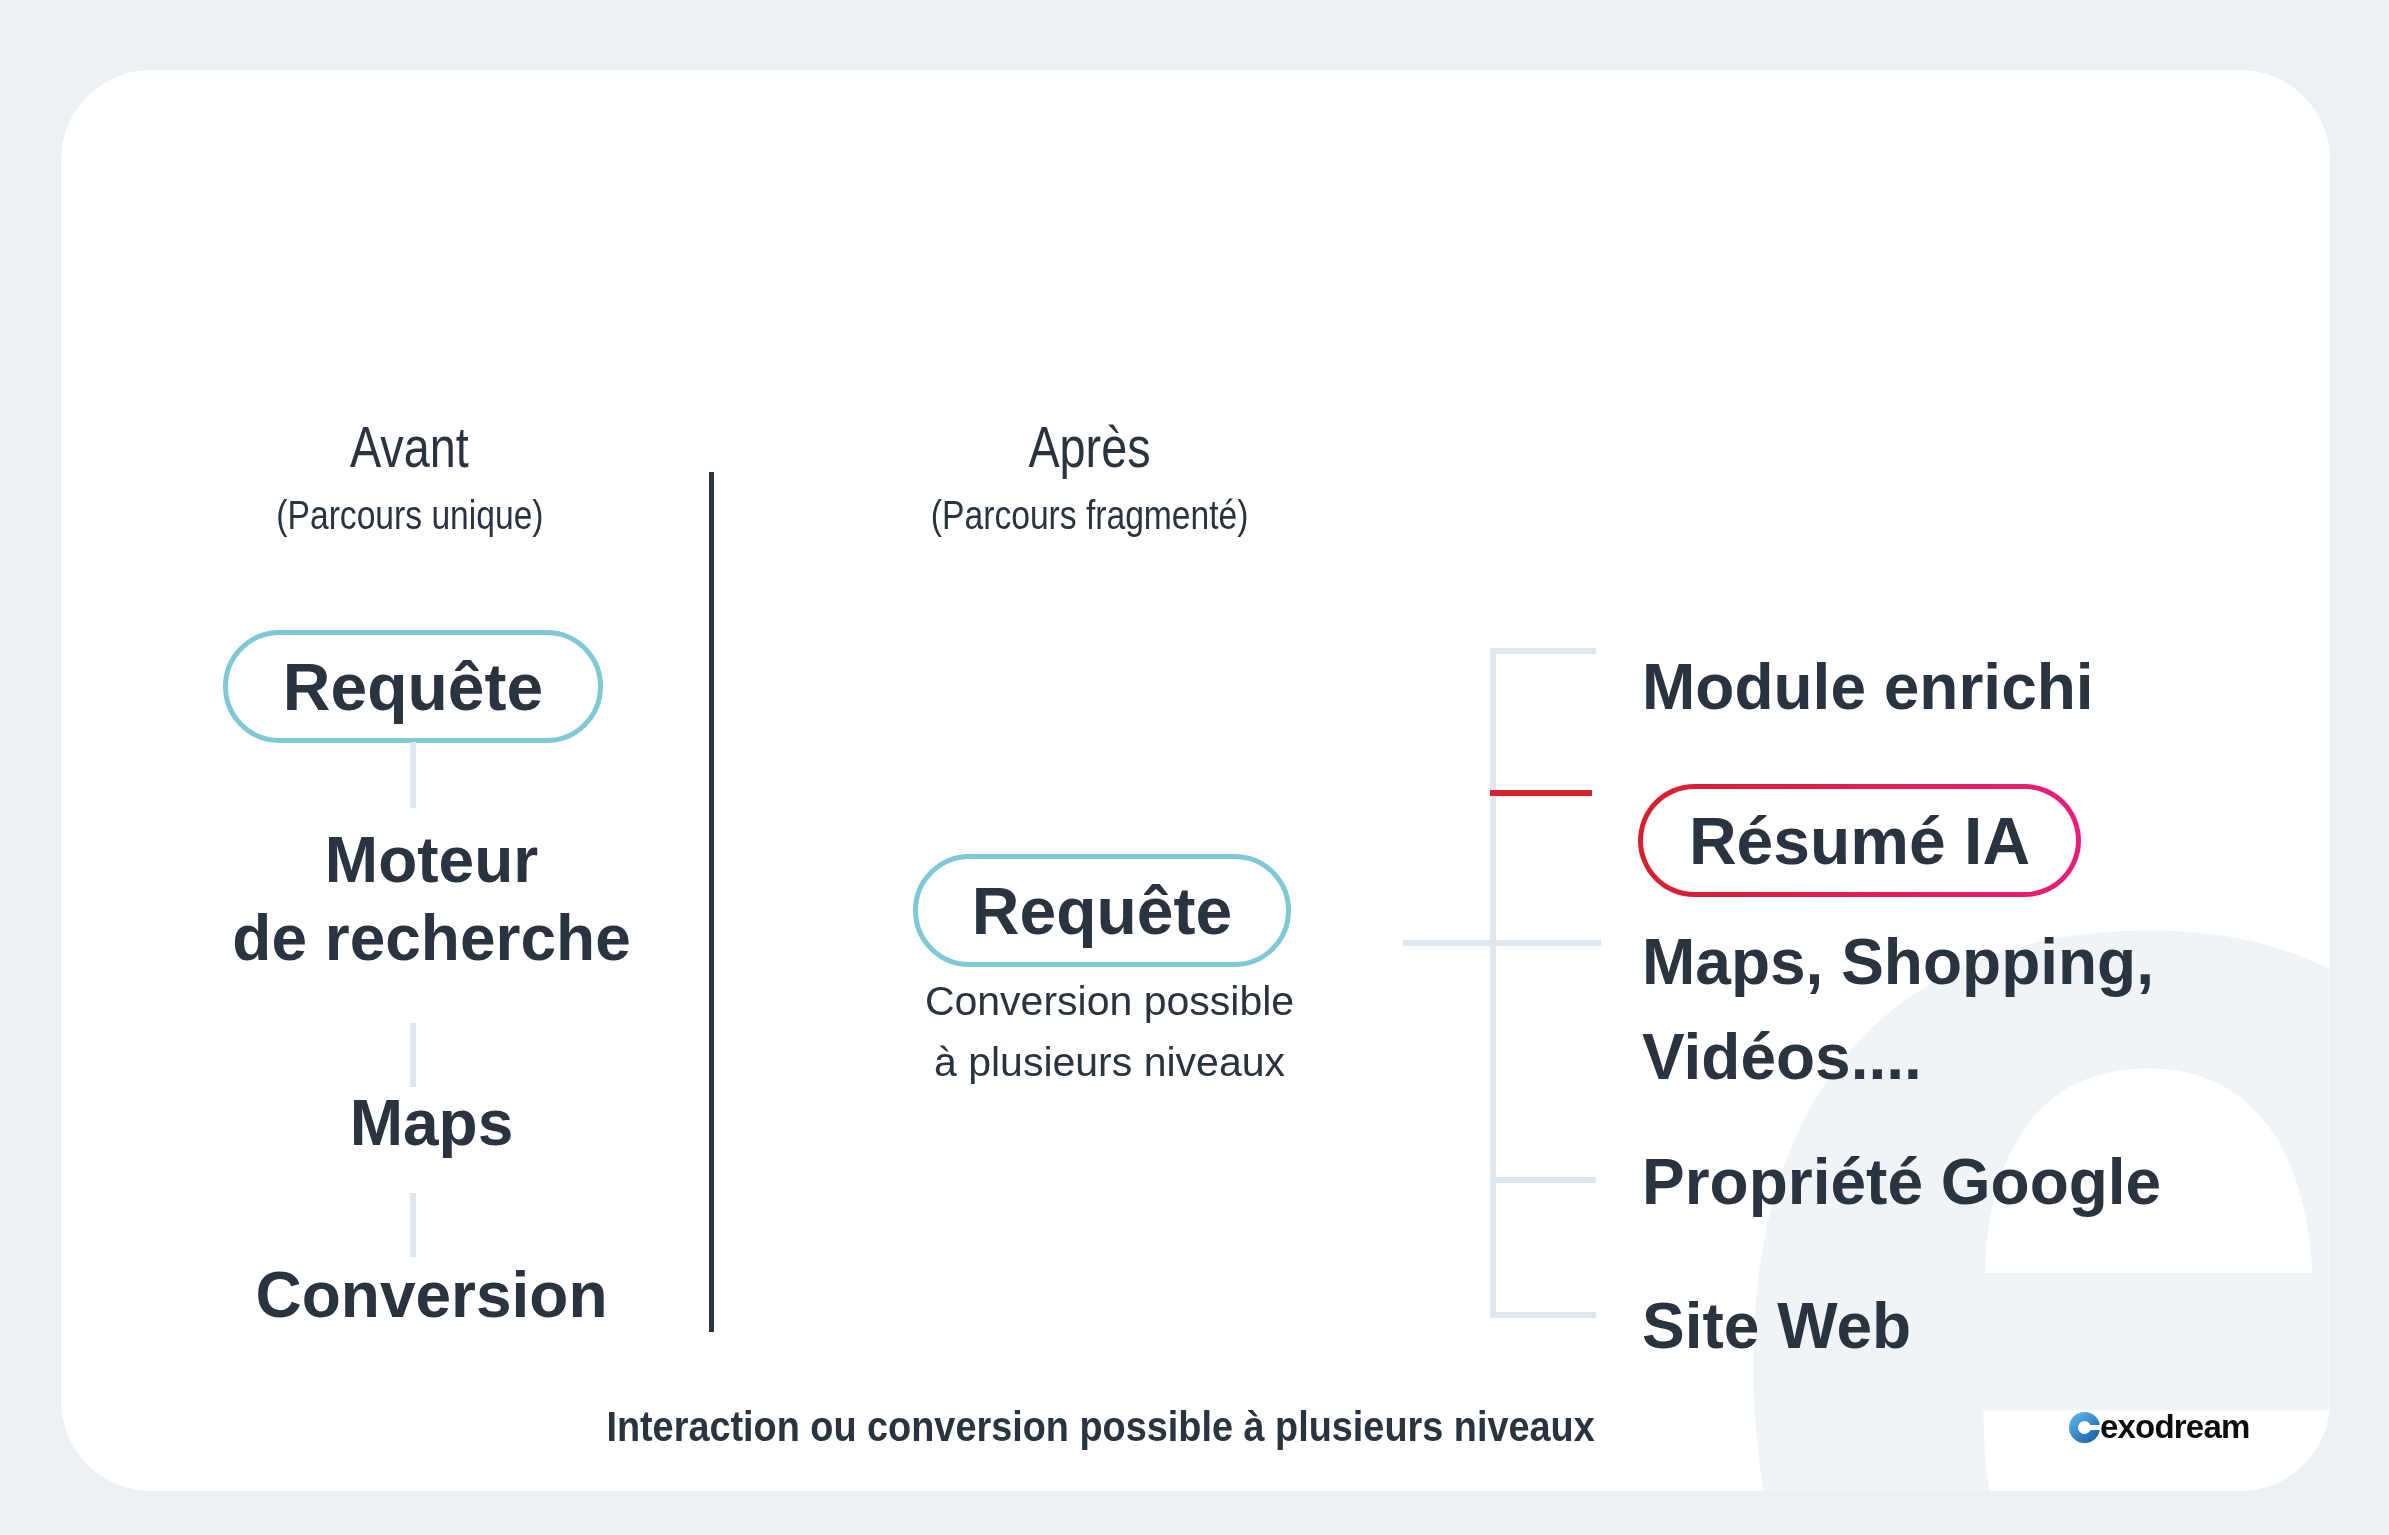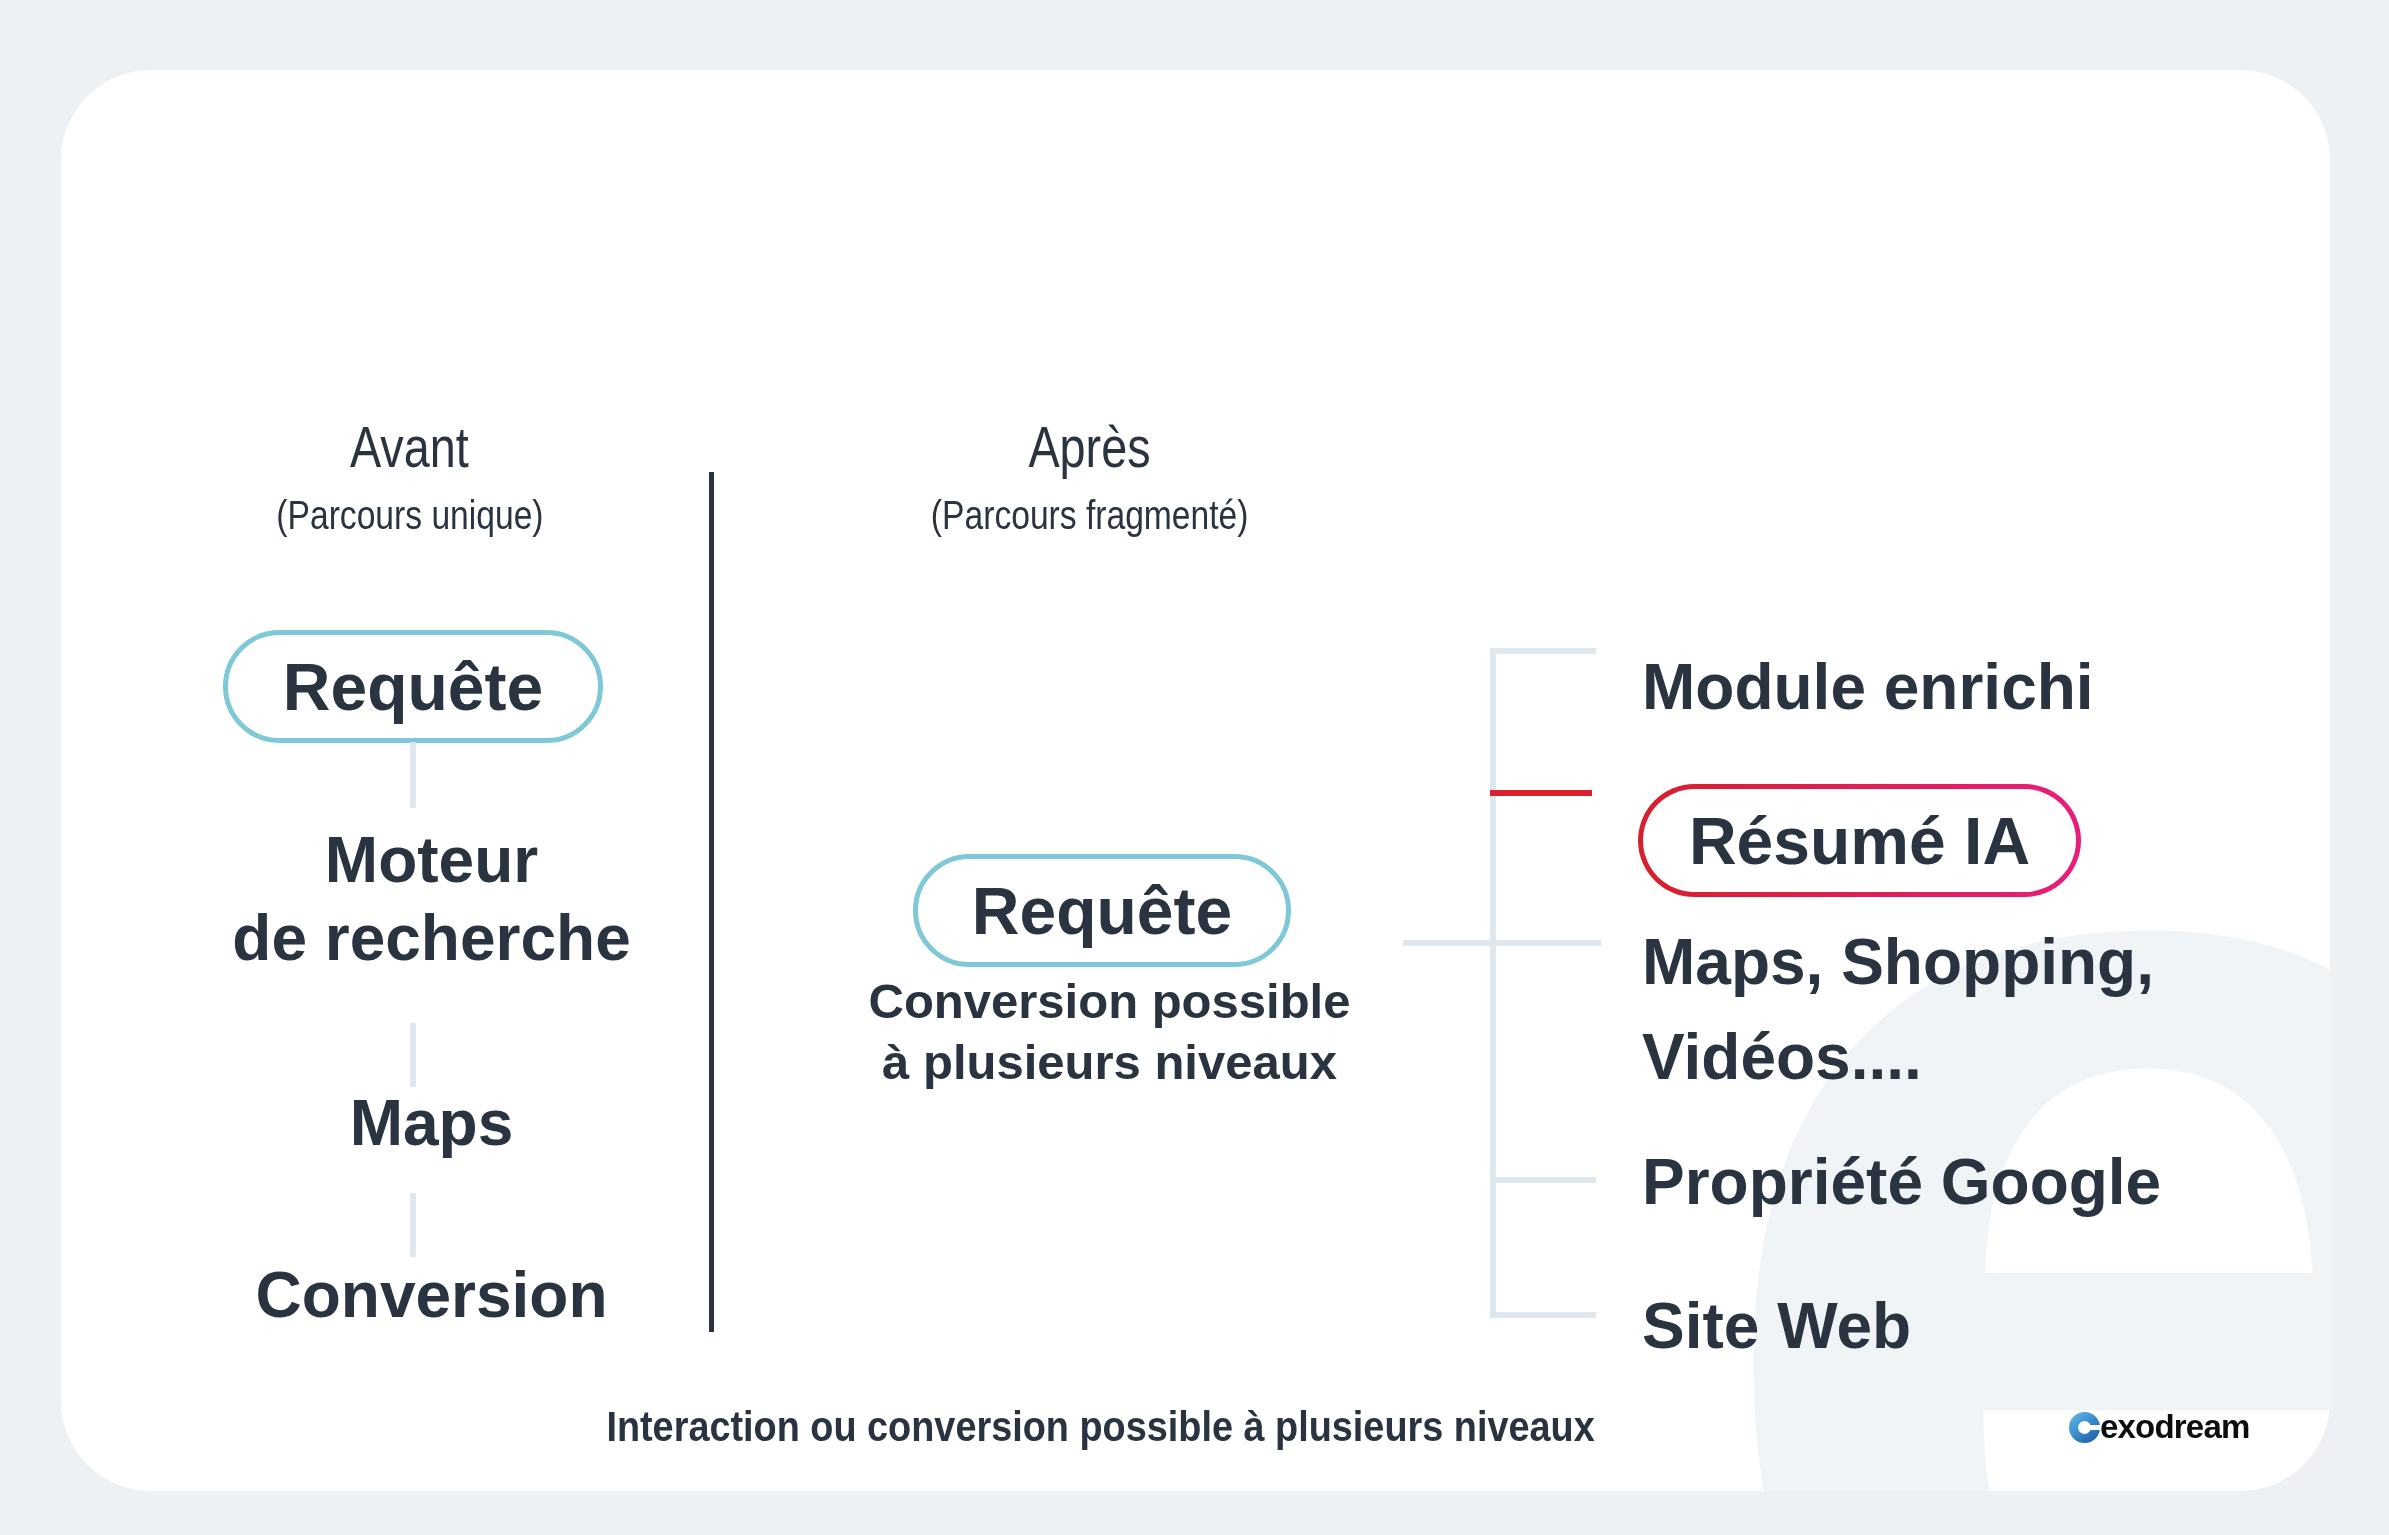--- a/index.html
+++ b/index.html
@@ -37,21 +37,21 @@
   #conn2{top:1023px;height:64px;}
   #conn3{top:1193px;height:64px;}
 
   .step{position:absolute;left:104px;width:655px;text-align:center;font-size:64px;font-weight:700;
         color:#2a3440;line-height:78px;white-space:pre-line;}
   #step-0{top:821px;}
   #step-1{top:1084px;}
   #step-2{top:1256px;}
 
   .note{position:absolute;left:823px;top:971px;width:573px;text-align:center;
-        font-size:49px;font-weight:700;color:#2a3440;line-height:61px;white-space:pre-line;}
+        font-size:41px;font-weight:400;color:#2a3440;line-height:61px;white-space:pre-line;}
 
   #trunk{position:absolute;left:1490px;top:648px;width:5.7px;height:670px;background:#dfe7ee;}
   .stub{position:absolute;height:5.7px;background:#dfe7ee;}
   #stub-0{left:1490px;top:648px;width:106px;}
   #stub-1{left:1490px;top:790px;width:102px;background:#d7222e;}
   #stub-2{left:1403px;top:940px;width:198px;}
   #stub-3{left:1490px;top:1177px;width:106px;}
   #stub-4{left:1490px;top:1312px;width:106px;}
 
   .branch-label{position:absolute;left:1642px;font-size:64px;font-weight:700;color:#2a3440;

